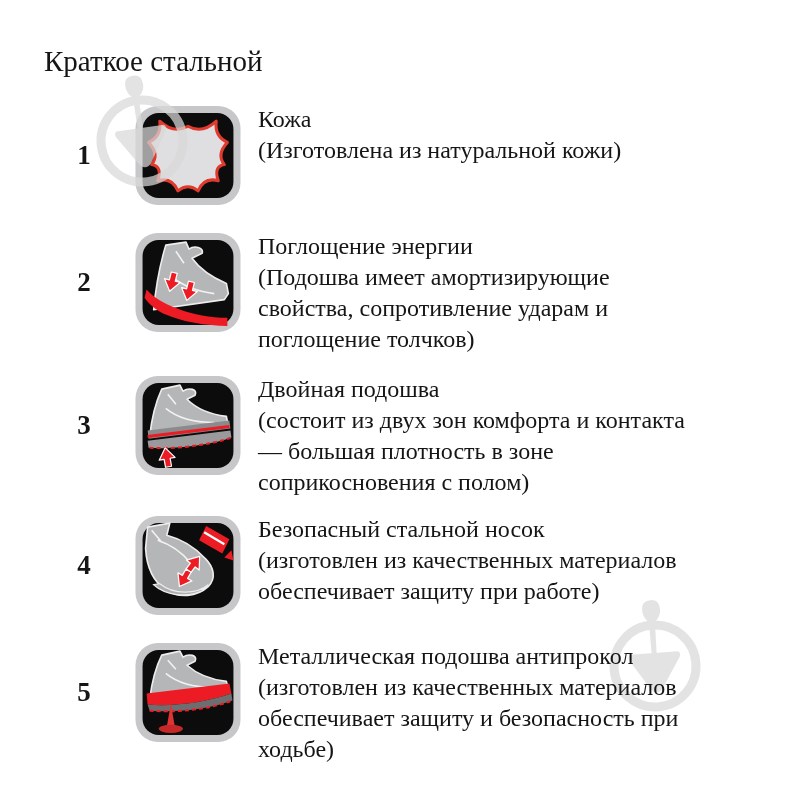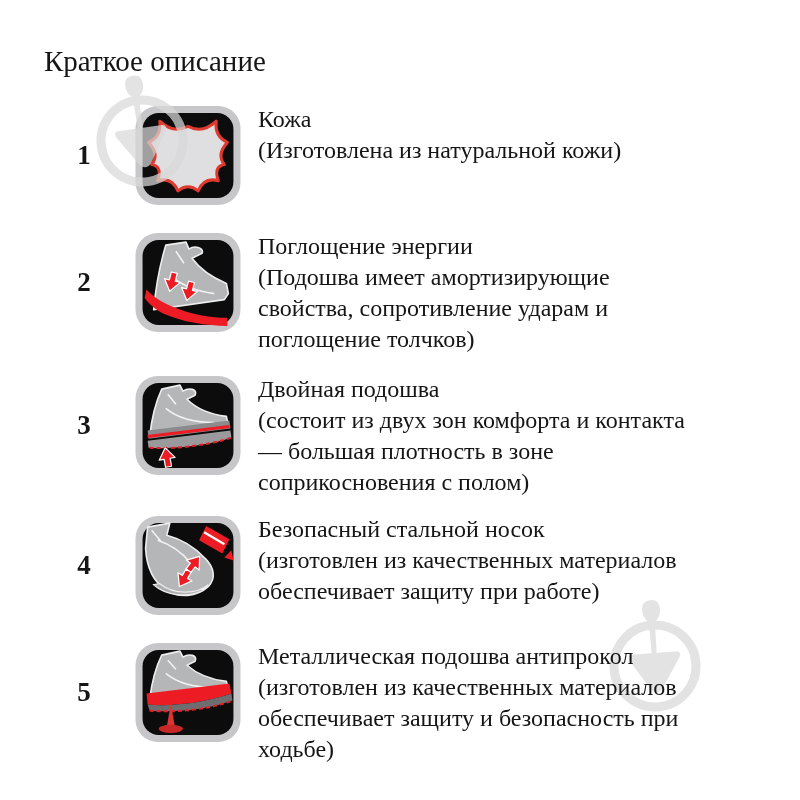--- a/index.html
+++ b/index.html
@@ -48,21 +48,21 @@
   }
   .wm svg { display:block; }
   .wm-1 { left:82px;  top:69px;  transform:rotate(-8deg); }
   .wm-2 { left:595px; top:594px; transform:rotate(-4deg); }
 </style>
 </head>
 <body>
 
 <div class="page">
 
-  <h1 class="page-title">Краткое описание</h1>
+  <h1 class="page-title">Краткое стальной</h1>
 
   <div class="row row-1">
     <div class="num">1</div>
     <div class="icon-wrap">
       <svg viewBox="0 0 108 102" xmlns="http://www.w3.org/2000/svg">
         <rect x="2" y="2" width="104" height="98" rx="22" fill="#c7c7c9"></rect>
         <rect x="9" y="9" width="90" height="84" rx="16" fill="#0c0c0c"></rect>
         <path d="M26 17 Q40 30 54 22 Q68 30 82 17 Q80 32 93 38 Q82 50 90 60 Q79 62 84 76 Q70 72 64 86 Q54 78 44 86 Q38 72 24 76 Q29 62 18 60 Q26 50 15 38 Q28 32 26 17 Z" fill="#dfdfe1" stroke="#e0392d" stroke-width="3" stroke-linejoin="round"></path>
       </svg>
     </div>

